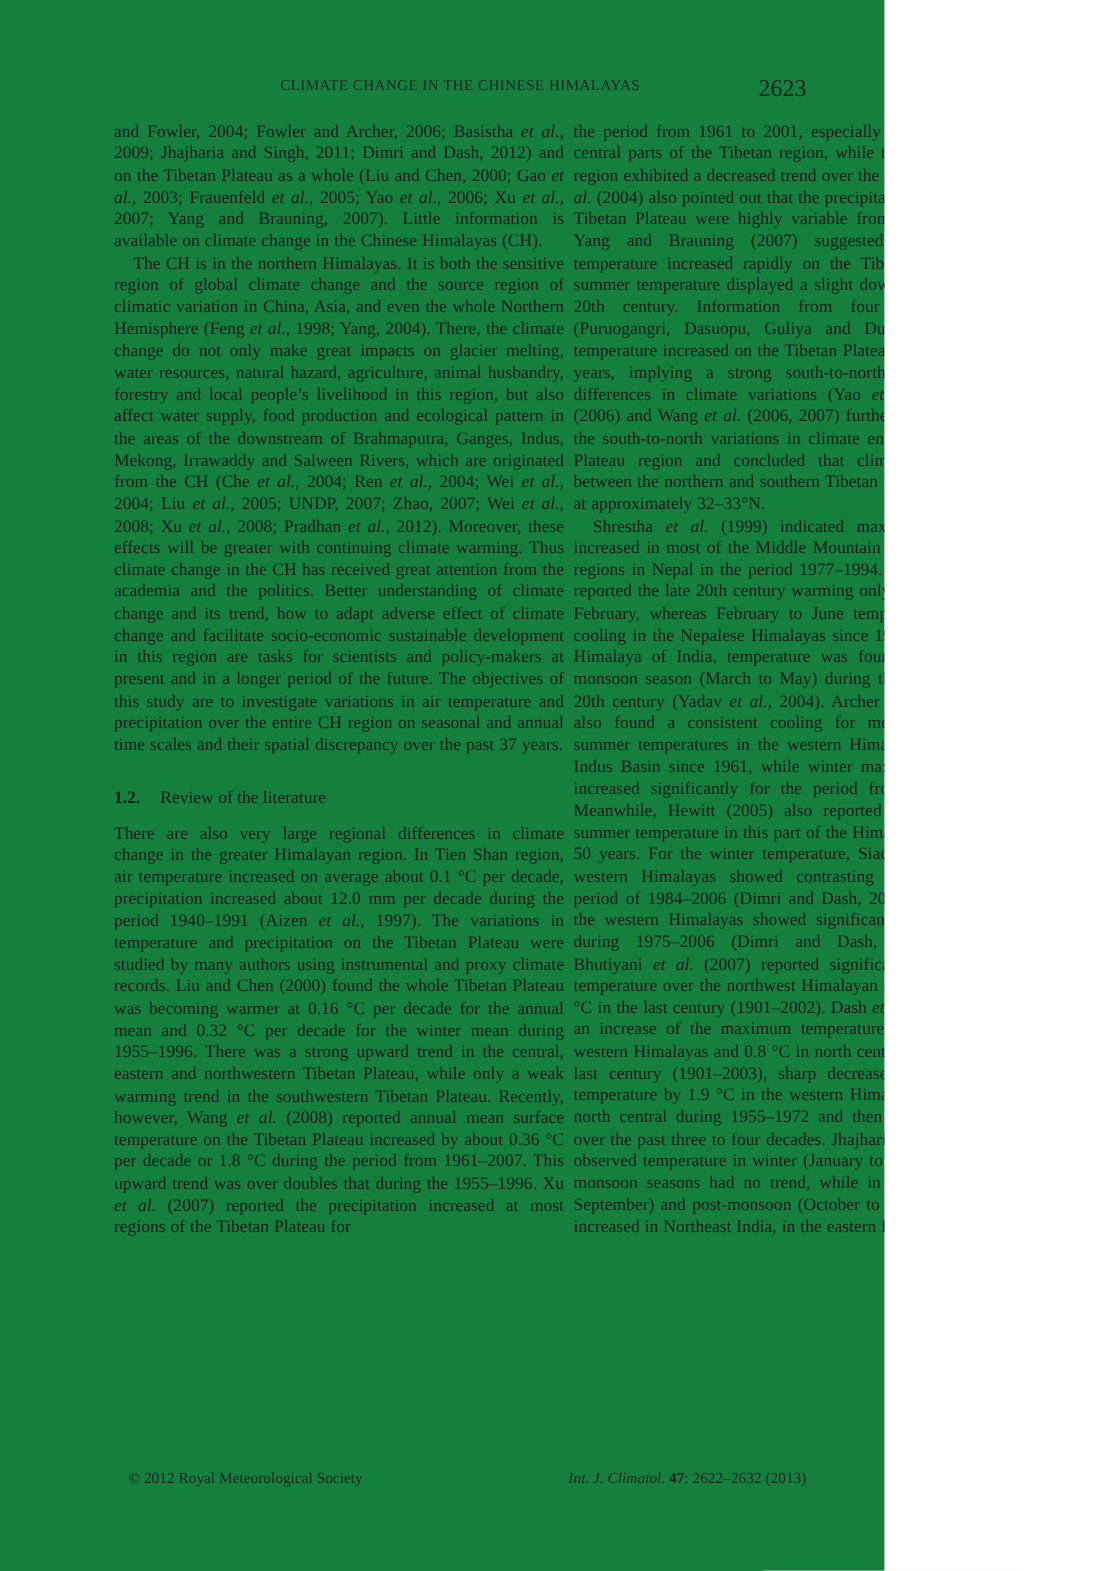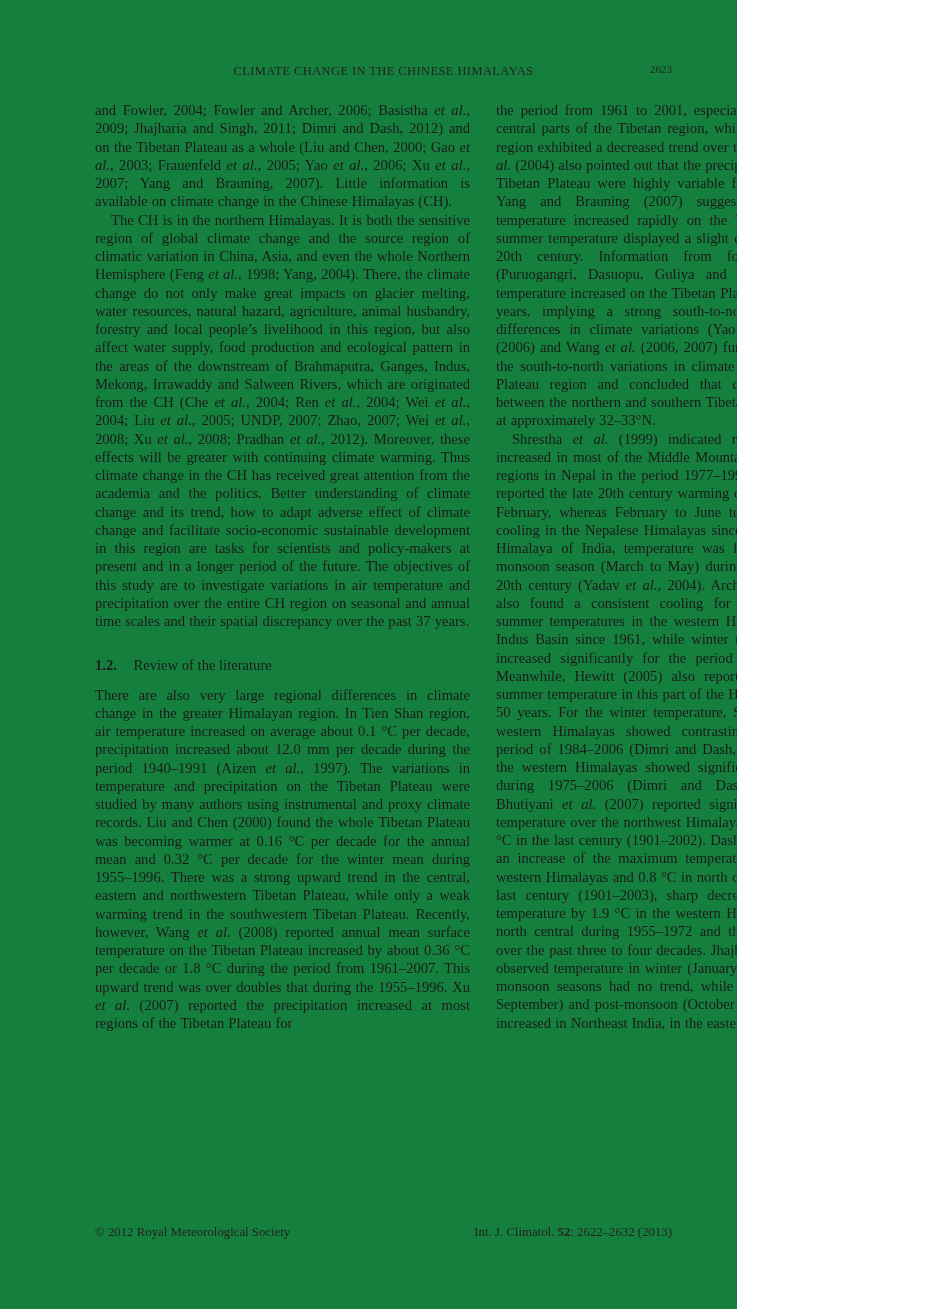--- a/index.html
+++ b/index.html
@@ -28,30 +28,30 @@
   .running-title {
     text-align: center;
     font-size: 12.5px;
     letter-spacing: 0.4px;
     color: #222;
   }
   .page-number {
     position: absolute;
     right: 0;
     top: -1px;
-    font-size: 11px;
+    font-size: 20px;
     color: #222;
   }
   
   .columns {
     position: absolute;
     top: 101px;
     left: 95px;
     display: flex;
-    gap: 26px;
+    gap: 8px;
   }
   .col {
     width: 375px;
     text-align: justify;
     hyphens: auto;
   }
   .col p {
     margin: 0;
     font-size: 14.6px;
     line-height: 18.25px;
@@ -65,28 +65,28 @@
     font-weight: normal;
     line-height: 18.25px;
     text-align: left;
   }
   .sec-num { font-style: normal; margin-right: 13px; font-weight: bold; }
   .sec-title { }
   
   .page-footer {
     position: absolute;
     top: 1225px;
-    left: 95px;
+    left: 107px;
     right: 65px;
     display: flex;
     justify-content: space-between;
     font-size: 12.8px;
     color: #222;
   }
-  .journal-citation .jname { }
+  .journal-citation .jname { font-style: italic; }
   .journal-citation .jvol { font-weight: bold; }
 </style>
 </head>
 <body>
 
 <div class="page">
 
   <header class="page-header">
     <div class="running-title">CLIMATE CHANGE IN THE CHINESE HIMALAYAS</div>
     <div class="page-number">2623</div>
@@ -108,17 +108,17 @@
       <p class="noindent">the period from 1961 to 2001, especially in the eastern and central parts of the Tibetan region, while the western Tibetan region exhibited a decreased trend over the same period. Niu <i>et al.</i> (2004) also pointed out that the precipitation changes on the Tibetan Plateau were highly variable from region to region. Yang and Brauning (2007) suggested that winter air temperature increased rapidly on the Tibetan Plateau while summer temperature displayed a slight downward trend in the 20th century. Information from four ice-core records (Puruogangri, Dasuopu, Guliya and Dunde) showed that temperature increased on the Tibetan Plateau over the past 100 years, implying a strong south-to-north and east-to-west differences in climate variations (Yao <i>et al.</i>, 2006). Wang (2006) and Wang <i>et al.</i> (2006, 2007) further substantiated that the south-to-north variations in climate environment over the Plateau region and concluded that climatic dividing line between the northern and southern Tibetan Plateau was located at approximately 32–33°N.</p>
       <p class="indent">Shrestha <i>et al.</i> (1999) indicated maximum temperature increased in most of the Middle Mountain and the Himalayan regions in Nepal in the period 1977–1994. Cook <i>et al.</i> (2003) reported the late 20th century warming only during October to February, whereas February to June temperatures showed a cooling in the Nepalese Himalayas since 1960. In the western Himalaya of India, temperature was found cooling in pre-monsoon season (March to May) during the later part of the 20th century (Yadav <i>et al.</i>, 2004). Archer and Fowler (2004) also found a consistent cooling for mean and minimum summer temperatures in the western Himalayas of the upper Indus Basin since 1961, while winter maximum temperature increased significantly for the period from 1961 to 2000. Meanwhile, Hewitt (2005) also reported small declines in summer temperature in this part of the Himalayas over the past 50 years. For the winter temperature, Siachen Glacier in the western Himalayas showed contrasting trends during the period of 1984–2006 (Dimri and Dash, 2010), while most of the western Himalayas showed significant increasing trends during 1975–2006 (Dimri and Dash, 2012). However, Bhutiyani <i>et al.</i> (2007) reported significant increase in air temperature over the northwest Himalayan region by about 1.6 °C in the last century (1901–2002). Dash <i>et al.</i> (2007) reported an increase of the maximum temperature by 0.9 °C in the western Himalayas and 0.8 °C in north central India during the last century (1901–2003), sharp decrease in the minimum temperature by 1.9 °C in the western Himalaya, 1.1 °C in the north central during 1955–1972 and then equally sharp rise over the past three to four decades. Jhajharia and Singh (2011) observed temperature in winter (January to February) and pre-monsoon seasons had no trend, while in monsoon (June to September) and post-monsoon (October to December) seasons increased in Northeast India, in the eastern Himalayan region.</p>
     </div>
 
   </main>
 
   <footer class="page-footer">
     <div class="copyright">© 2012 Royal Meteorological Society</div>
     <div class="journal-citation">
       <span class="jname">Int. J. Climatol.</span>
-      <span class="jvol">52</span><span>: 2622–2632 (2013)</span>
+      <span class="jvol">47</span><span>: 2622–2632 (2013)</span>
     </div>
   </footer>
 
 </div>
 
 </body></html>

